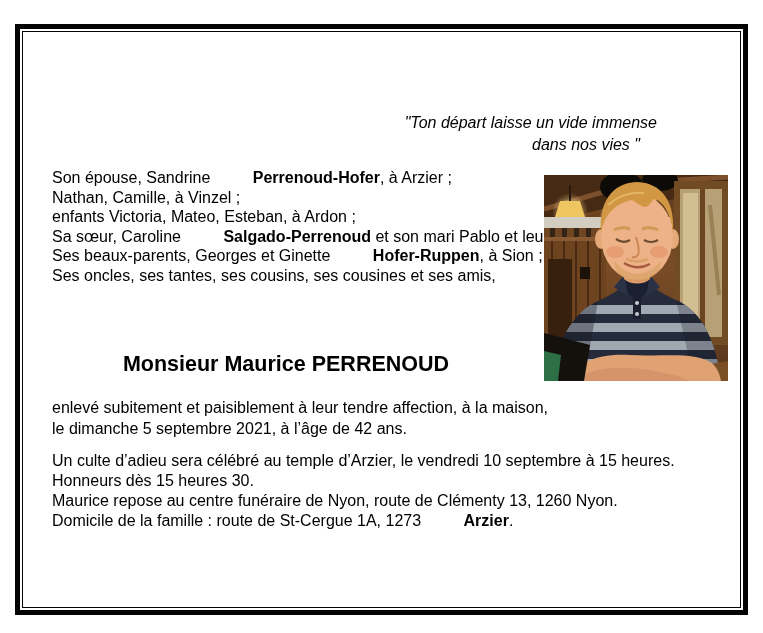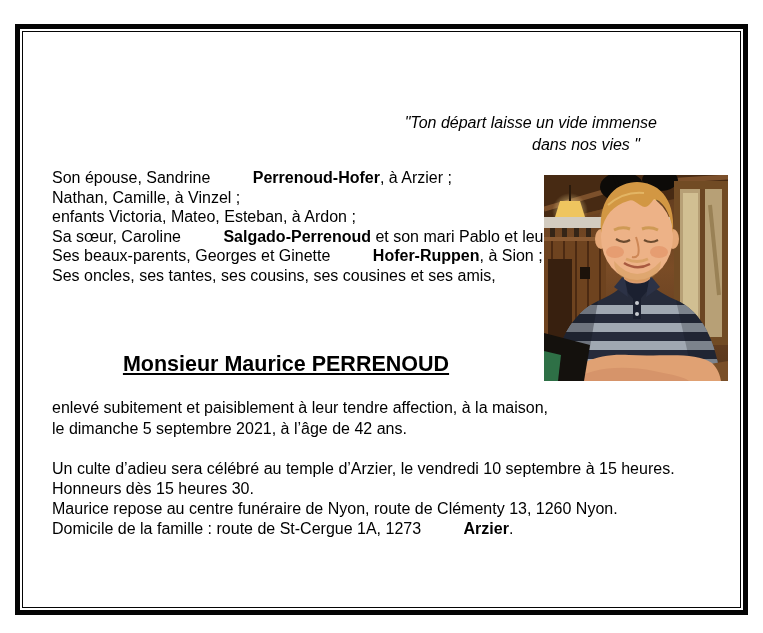--- a/index.html
+++ b/index.html
@@ -11,24 +11,24 @@
   .frame-inner{position:absolute;inset:2px;border:1.5px solid #040404;}
   .quote{
     position:absolute;left:300px;top:112px;width:357px;
     font-style:italic;font-size:16px;line-height:21.5px;
     display:flex;flex-direction:column;align-items:flex-end;white-space:nowrap;
   }
   .quote .q2{margin-right:17px;}
   .textblock{position:absolute;font-size:16px;white-space:nowrap;}
   #family{left:52px;top:168px;line-height:19.5px;}
   #death{left:52px;top:397px;line-height:21px;}
-  #ceremony{left:52px;top:451px;line-height:20px;margin-top:8px;}
+  #ceremony{left:52px;top:451px;line-height:20px;}
   #deceased-name{
     position:absolute;left:52px;top:352px;width:468px;text-align:center;
-    font-weight:700;font-size:21.5px;white-space:nowrap;text-decoration:underline;
+    font-weight:700;font-size:21.5px;white-space:nowrap;
   }
   .b{font-weight:700;padding-left:38px;}
   .photo{position:absolute;left:544px;top:175px;width:184px;height:206px;display:block;}
 </style>
 </head>
 <body>
 
 <div class="frame">
   <div class="frame-inner"></div>
 </div>

